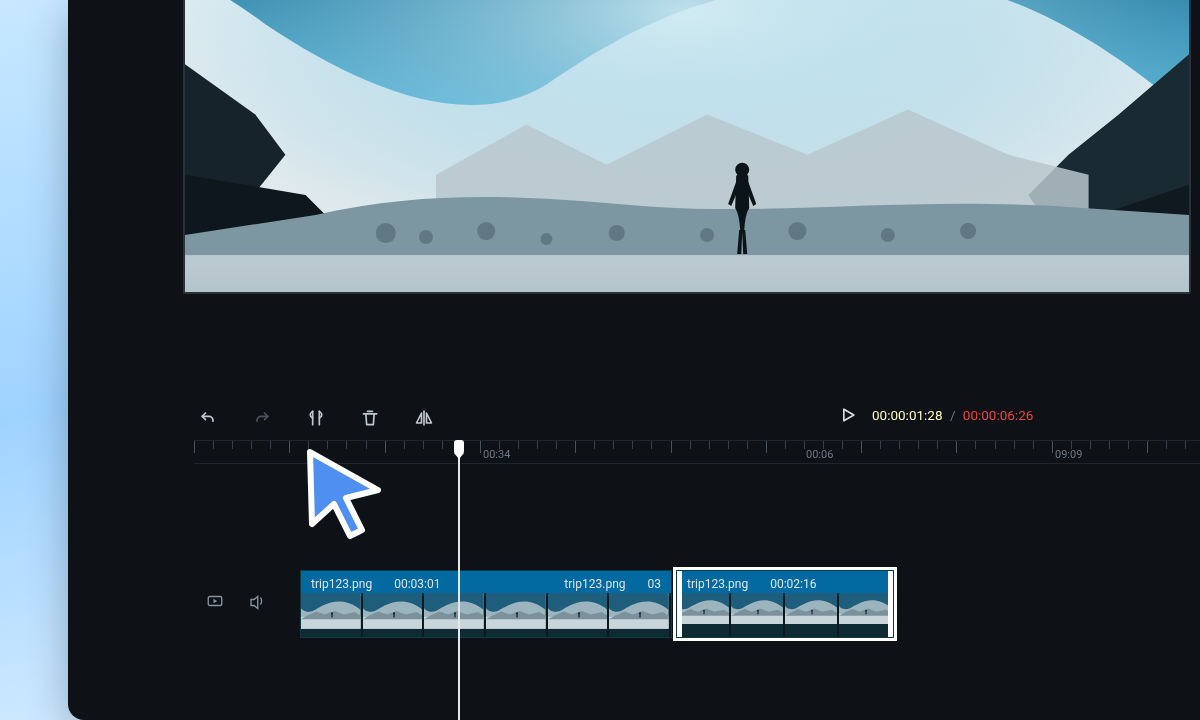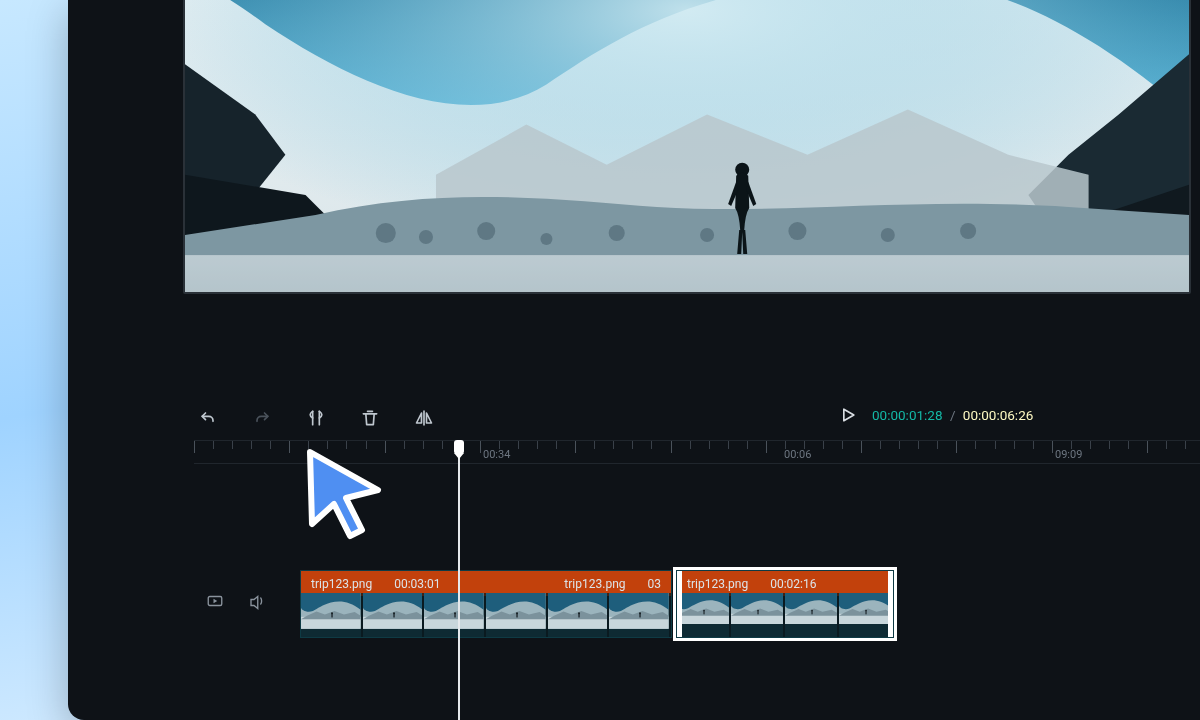--- a/index.html
+++ b/index.html
@@ -45,23 +45,23 @@
   .tool-btn svg { width: 20px; height: 20px; }
 
   .time-readout {
     position: absolute;
     left: 770px; top: 405px;
     display: flex; align-items: center; gap: 14px;
     font-size: 13.5px;
   }
   .play-btn { color: #d9dee3; cursor:pointer; display:flex; align-items:center; }
   .play-btn svg { width: 20px; height: 20px; }
-  .tc-current { color: #14b8a6; }
+  .tc-current { color: #fef9c3; }
   .tc-sep { color: #6d7681; margin: 0 4px; }
-  .tc-total { color: #fef9c3; }
+  .tc-total { color: #ef4444; }
 
   
   .ruler {
     position: absolute;
     left: 126px; top: 440px;
     width: 1020px; height: 24px;
     border-top: 1px solid #20262d;
     border-bottom: 1px solid #20262d;
   }
   .rtick {
@@ -98,21 +98,21 @@
   .clip-lane {
     position: absolute; left: 232px; top: 570px; height: 68px; width: 604px;
   }
   .clip {
     position: absolute; top: 0; height: 68px;
     background: #0e2a33;
     border: 1px solid #0e3a44;
     overflow: hidden;
   }
   .clip .label-bar {
-    height: 25px; background: #c2410c;
+    height: 25px; background: #0369a1;
     display: flex; align-items: center; gap: 22px;
     padding: 0 10px;
     font-size: 12px; color: #dce3e8;
   }
   .clip .thumbs {
     position: absolute; left: 0; right: 0; top: 22px; bottom: 0;
     display: flex;
   }
   .clip .thumbs .th {
     flex: 1 1 0; border-right: 2px solid rgba(8,20,24,.7);
@@ -316,21 +316,21 @@
       <div class="rtick major" style="left: 857.7px;"></div>
       <div class="rtick" style="left: 876.76px;"></div>
       <div class="rtick" style="left: 895.82px;"></div>
       <div class="rtick" style="left: 914.88px;"></div>
       <div class="rtick" style="left: 933.94px;"></div>
       <div class="rtick major" style="left: 953px;"></div>
       <div class="rtick" style="left: 972.06px;"></div>
       <div class="rtick" style="left: 991.12px;"></div>
     </div>
   <span class="rlabel" style="left:415px; top:448px; position:absolute;">00:34</span>
-  <span class="rlabel" style="left:716px; top:448px; position:absolute;">00:06</span>
+  <span class="rlabel" style="left:738px; top:448px; position:absolute;">00:06</span>
   <span class="rlabel" style="left:987px; top:448px; position:absolute;">09:09</span>
 
   <div class="playhead-head">
     <div class="knob"></div>
       <div class="tri"></div>
   </div>
   <div class="playhead-line"></div>
 
   <div class="track-icons">
     <span title="Video track">

